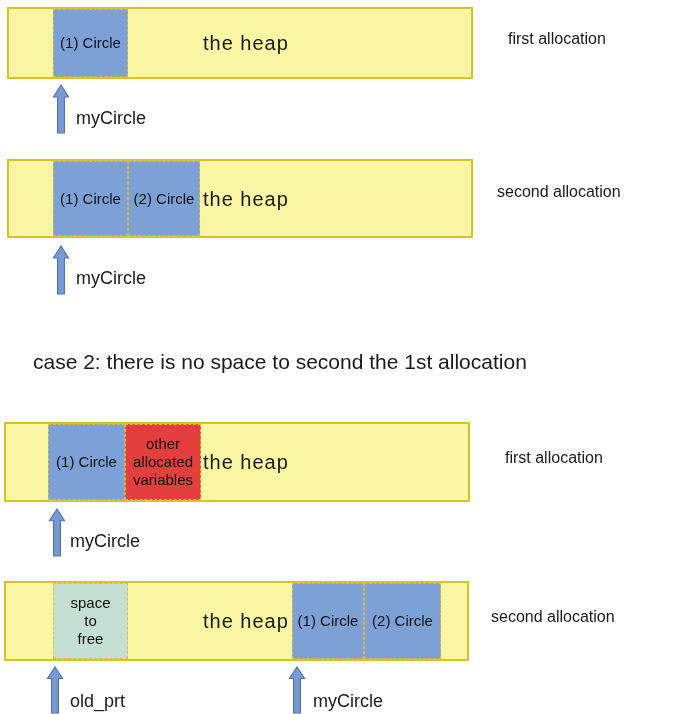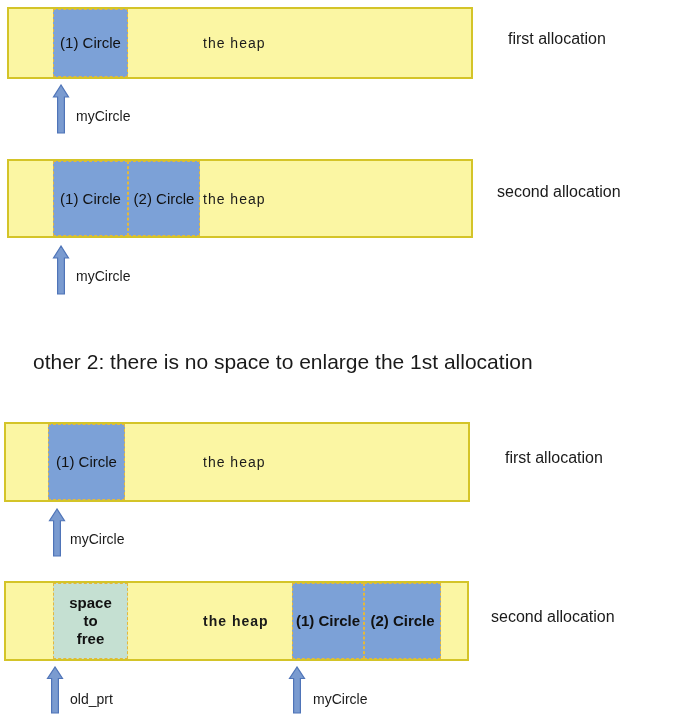--- a/index.html
+++ b/index.html
@@ -19,21 +19,21 @@
   
   .heap-bar {
     position: absolute;
     box-sizing: border-box;
     background: var(--heap-yellow, #FBF6A3);
     border: 2px solid var(--bar-border, #D4C428);
   }
   .bar-r1 { left: 7px;  top: 7px;   width: 466px; height: 72px; }
   .bar-r2 { left: 7px;  top: 159px; width: 466px; height: 79px; }
   .bar-r3 { left: 4px;  top: 422px; width: 466px; height: 80px; }
-  .bar-r4 { left: 4px;  top: 581px; width: 465px; height: 80px; font-weight: bold; }
+  .bar-r4 { left: 4px;  top: 581px; width: 465px; height: 80px; }
 
   
   .seg {
     position: absolute;
     top: 0; bottom: 0;
     box-sizing: border-box;
     border: 1px dashed var(--dash, #E4B83C);
     display: flex;
     align-items: center;
     justify-content: center;
@@ -54,21 +54,21 @@
   .bar-r3 .sB { left: 119px; width: 76px; }
   .bar-r4 .sF { left: 47px;  width: 75px; }
   .bar-r4 .sA { left: 286px; width: 72px; }
   .bar-r4 .sB { left: 358px; width: 77px; }
 
   
   .heap-label {
     position: absolute;
     top: 50%;
     transform: translateY(-50%);
-    font-size: 14px;
+    font-size: 20px;
     letter-spacing: 1px;
     white-space: nowrap;
   }
   .bar-r1 .heap-label, .bar-r2 .heap-label { left: 194px; }
   .bar-r3 .heap-label, .bar-r4 .heap-label { left: 197px; }
 
   
   .side-label {
     position: absolute;
     font-size: 16px;
@@ -98,21 +98,21 @@
   }
   .a1  { left: 51px;  top: 84px; }
   .a2  { left: 51px;  top: 245px; }
   .a3  { left: 47px;  top: 508px; }
   .a4a { left: 45px;  top: 666px; }
   .a4b { left: 287px; top: 666px; }
 
   
   .pointer-label {
     position: absolute;
-    font-size: 14px;
+    font-size: 18px;
     white-space: nowrap;
   }
   .p1  { left: 76px;  top: 108px; }
   .p2  { left: 76px;  top: 268px; }
   .p3  { left: 70px;  top: 531px; }
   .p4a { left: 70px;  top: 691px; text-align: right; }
   .p4b { left: 313px; top: 691px; }
 </style>
 </head>
 <body>
@@ -139,25 +139,30 @@
       <span>(2) Circle</span>
     </div>
     <span class="heap-label">the heap</span>
   </div>
   <span class="side-label s2">second allocation</span>
   <svg class="arrow a2" width="20" height="50" viewBox="0 0 20 50" preserveAspectRatio="none">
     <polygon points="10,1 2.5,13 6.6,13 6.6,49 13.4,49 13.4,13 17.5,13"></polygon>
   </svg>
   <span class="pointer-label p2">myCircle</span>
 
-  <div class="case-heading">other 2: there is no space to enlarge the 1st allocation</div>
+  <div class="case-heading">case 2: there is no space to second the 1st allocation</div>
 
   <div class="heap-bar bar-r3">
     <div class="seg seg-blue sA">
       <span>(1) Circle</span>
+    </div>
+    <div class="seg seg-red sB">
+      <span>other
+allocated
+variables</span>
     </div>
     <span class="heap-label">the heap</span>
   </div>
   <span class="side-label s3">first allocation</span>
   <svg class="arrow a3" width="20" height="49" viewBox="0 0 20 50" preserveAspectRatio="none">
     <polygon points="10,1 2.5,13 6.6,13 6.6,49 13.4,49 13.4,13 17.5,13"></polygon>
   </svg>
   <span class="pointer-label p3">myCircle</span>
 
   <div class="heap-bar bar-r4">

